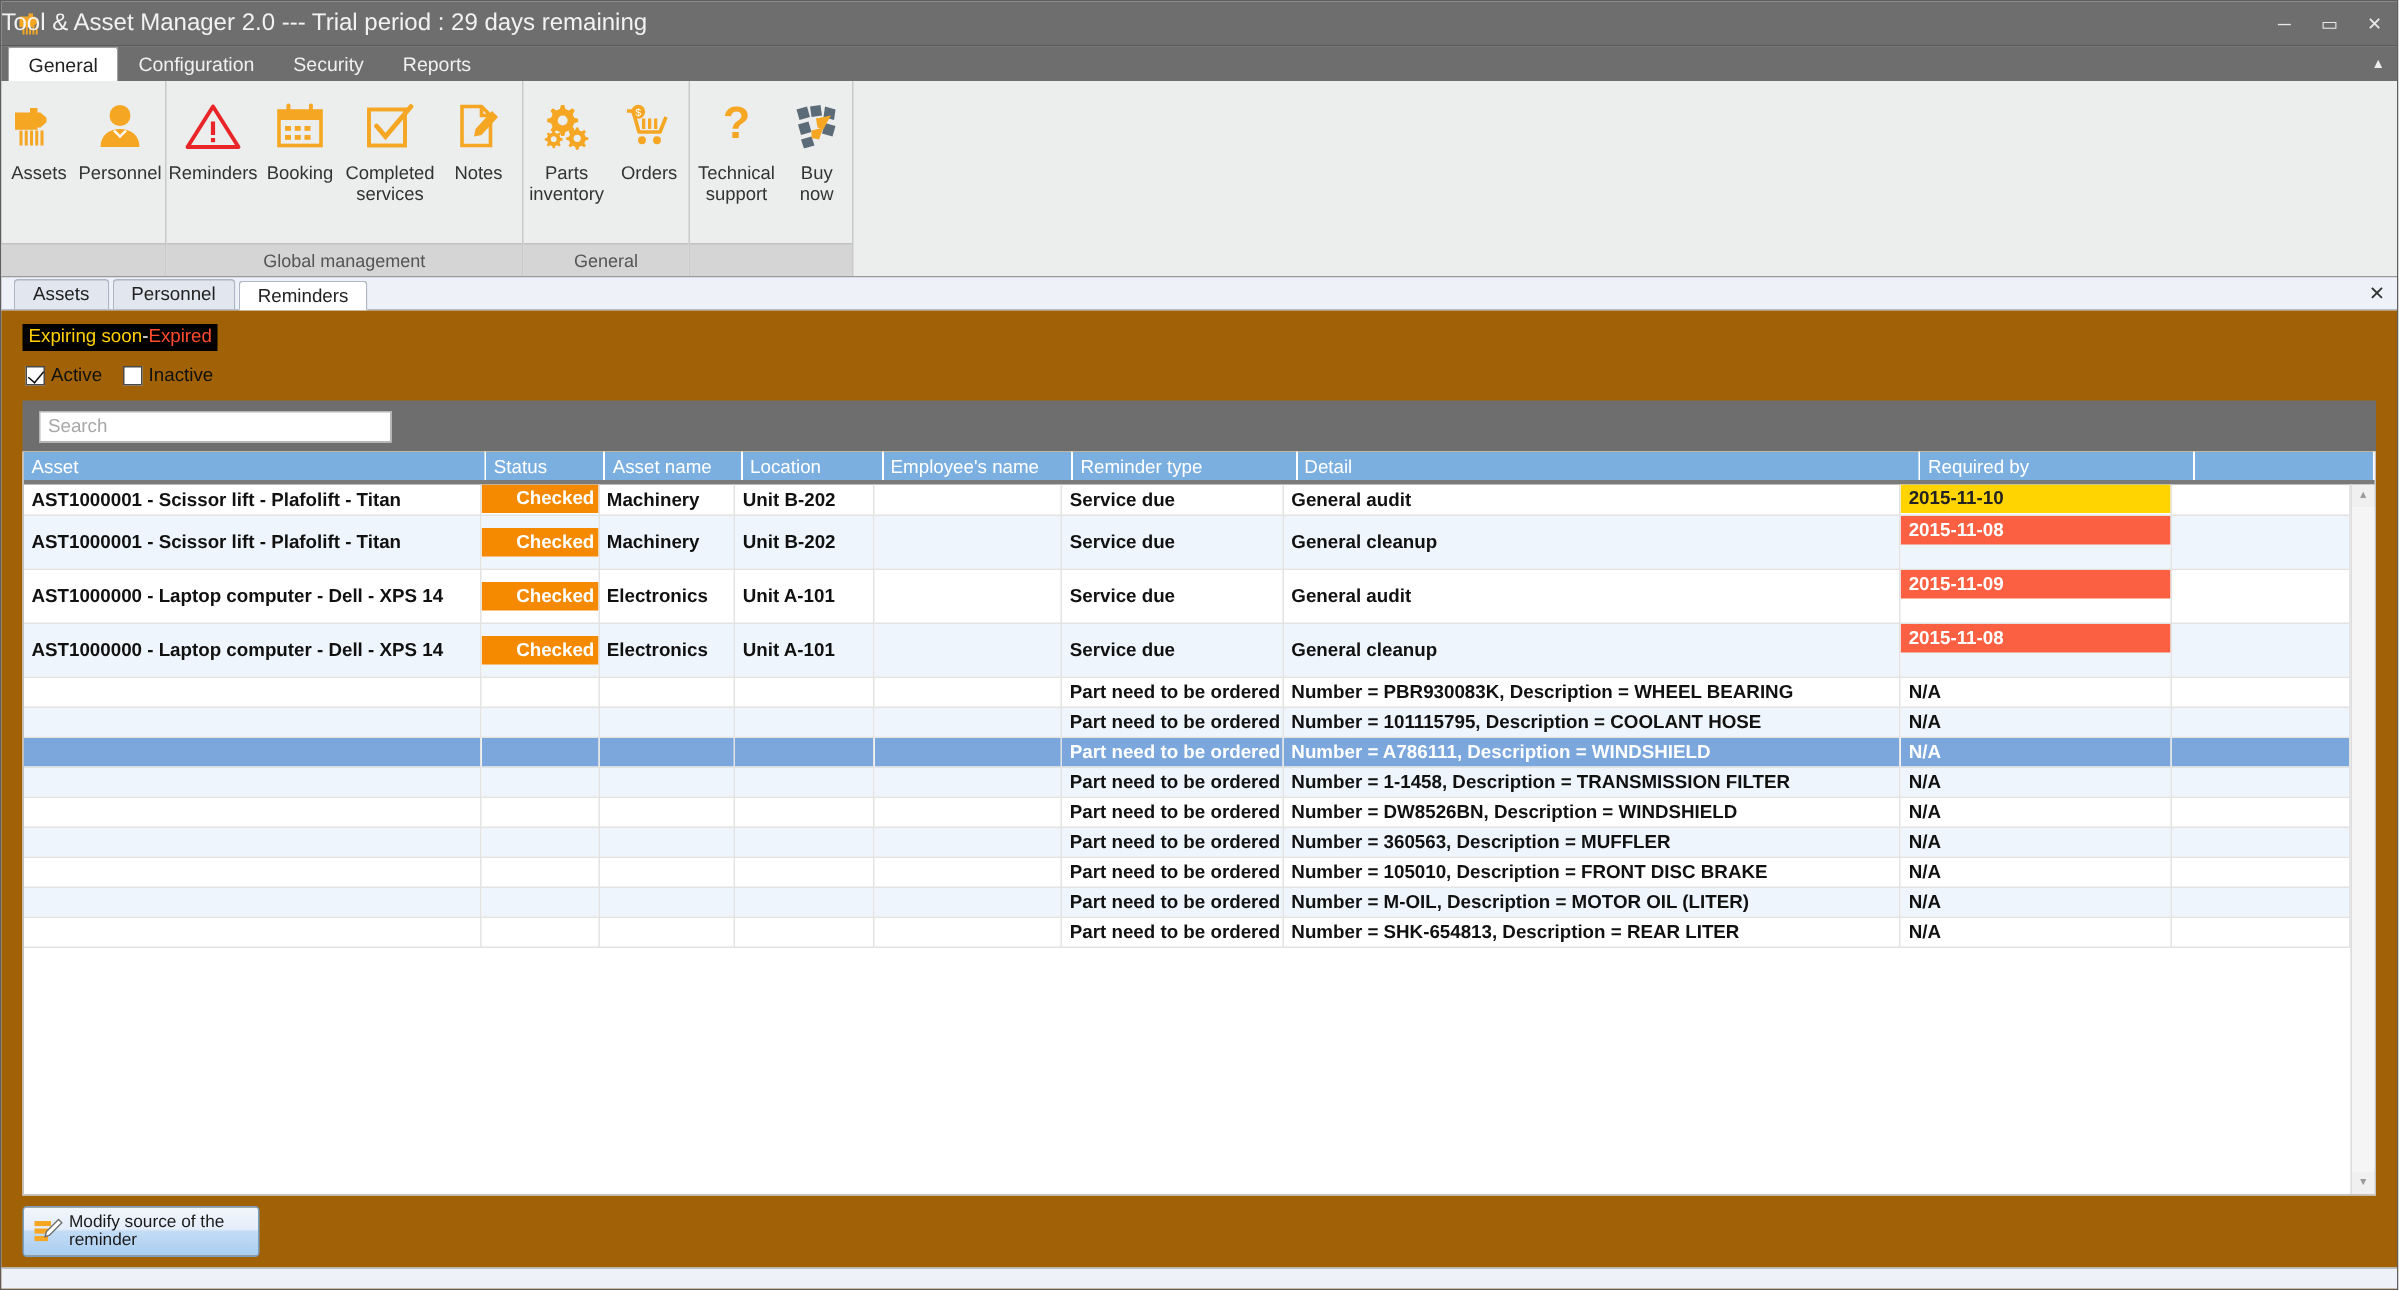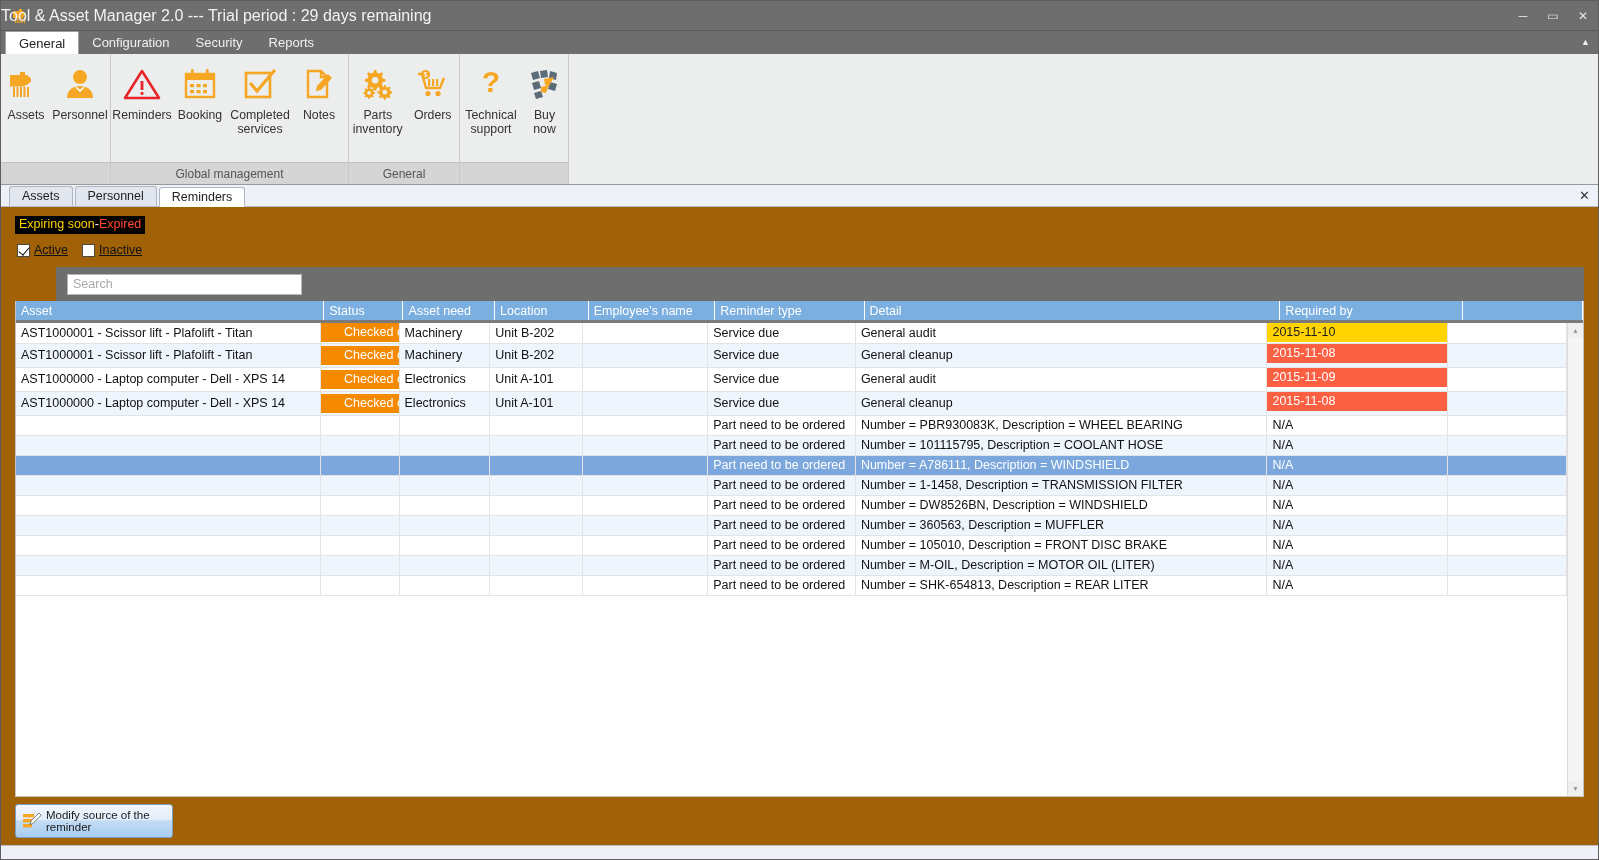--- a/index.html
+++ b/index.html
@@ -163,21 +163,21 @@
     font-size: 12.5px;
     line-height: 15px;
   }
   .legend .soon { color: #ffd000; }
   .legend .dash { color: #ffffff; }
   .legend .exp  { color: #ff4a2e; }
 
   .filters {
     margin: 9px 0 0 16px;
     display: flex; align-items: center;
-    font-size: 12.5px; color: #111; text-decoration: underline;
+    font-size: 12.5px; color: #111;
   }
   .cbwrap { display: flex; align-items: center; margin-right: 14px; cursor: default; }
   .cbox {
     width: 13px; height: 13px;
     border: 1px solid #4a4a4a;
     background: #fff;
     margin-right: 4px;
     position: relative;
     display: inline-block;
   }
@@ -193,21 +193,20 @@
     margin: 10px 14px 0 14px;
     flex: 1 1 auto;
     display: flex; flex-direction: column;
     min-height: 0;
   }
   .searchbar {
     background: #6e6e6e;
     height: 34px;
     display: flex; align-items: center;
     padding-left: 11px;
-    margin-left: 41px;
   }
   .searchinput {
     width: 235px; height: 21px;
     border: 1px solid #b6b6b6;
     background: #fff;
     font-size: 12.5px;
     color: #111;
     padding: 0 5px;
     font-family: "Liberation Sans", sans-serif;
   }
@@ -237,20 +236,21 @@
     padding: 0 0 0 5px;
     border-right: 1px solid #ffffff;
     overflow: hidden; white-space: nowrap;
     font-size: 12.5px;
   }
   .headshadow { height: 3px; background: #7a7a7a; }
   .gridbody {
     flex: 1 1 auto; overflow: hidden;
     min-height: 0;
     display: flex;
+    font-weight: bold;
   }
   .gridbody-inner { flex: 1 1 auto; overflow: hidden; }
   table.gt tbody td {
     height: 20px;
     padding: 0 0 0 5px;
     border-right: 1px solid #e3e3e3;
     border-bottom: 1px solid #e3e3e3;
     color: #111;
     overflow: hidden; white-space: nowrap;
     vertical-align: middle;
@@ -259,21 +259,21 @@
   tr.sel td { background: #7ba7dd !important; color: #ffffff !important; border-right-color: #7ba7dd; border-bottom-color: #7ba7dd; }
   .cell-status {
     background: #f58a00;
     color: #ffffff;
     display: block;
     height: 19px; line-height: 19px;
     margin: 0 -1px 0 -5px;
     padding-left: 23px;
   }
   .cell-date-soon { background: #ffd400; color: #222; display:block; height:19px; line-height:19px; margin:0 -1px 0 -5px; padding-left:5px; }
-  .cell-date-exp  { background: #fc6042; color: #ffffff; display:block; height:19px; line-height:19px; margin:0 -1px 4px -5px; padding-left:5px; }
+  .cell-date-exp  { background: #fc6042; color: #ffffff; display:block; height:19px; line-height:19px; margin:0 -1px 16px -5px; padding-left:5px; }
 
   
   .vscroll {
     flex: 0 0 15px;
     background: #f0f0f0;
     border-left: 1px solid #dcdcdc;
     display: flex; flex-direction: column;
     align-items: center;
   }
   .vscroll .arrow {
@@ -543,21 +543,21 @@
               <col style="width: 123px;">
               <col style="width: 145px;">
               <col style="width: 404px;">
               <col style="width: 177px;">
               <col style="width: 117px;">
             </colgroup>
           <thead>
             <tr id="head-row">
                 <th>Asset</th>
                 <th>Status</th>
-                <th>Asset need</th>
+                <th>Asset name</th>
                 <th>Location</th>
                 <th>Employee's name</th>
                 <th>Reminder type</th>
                 <th>Detail</th>
                 <th>Required by</th>
                 <th></th>
               </tr>
           </thead>
         </table>
         <div class="headshadow"></div>

